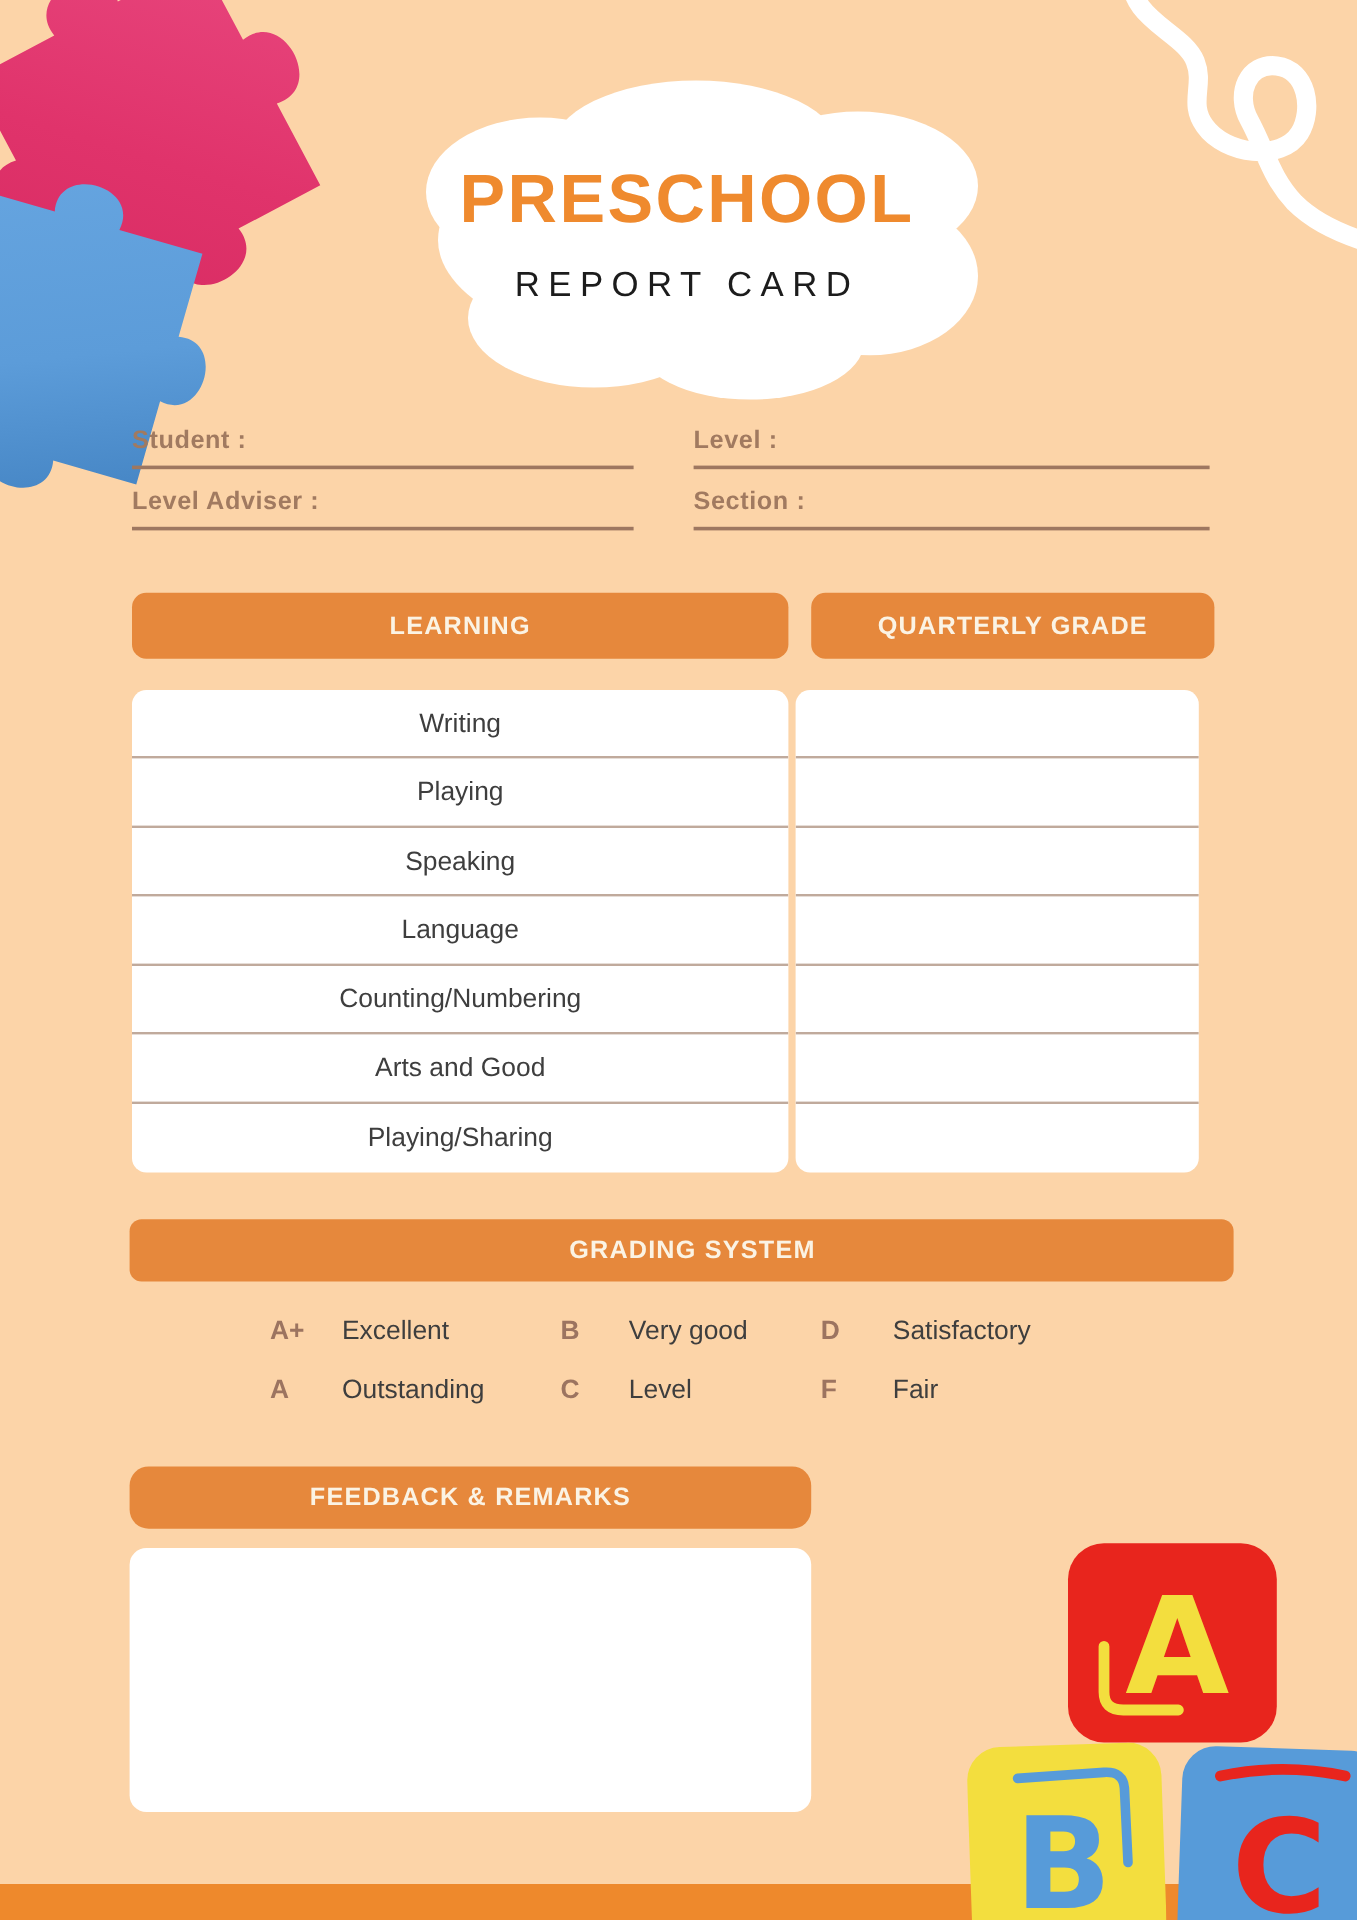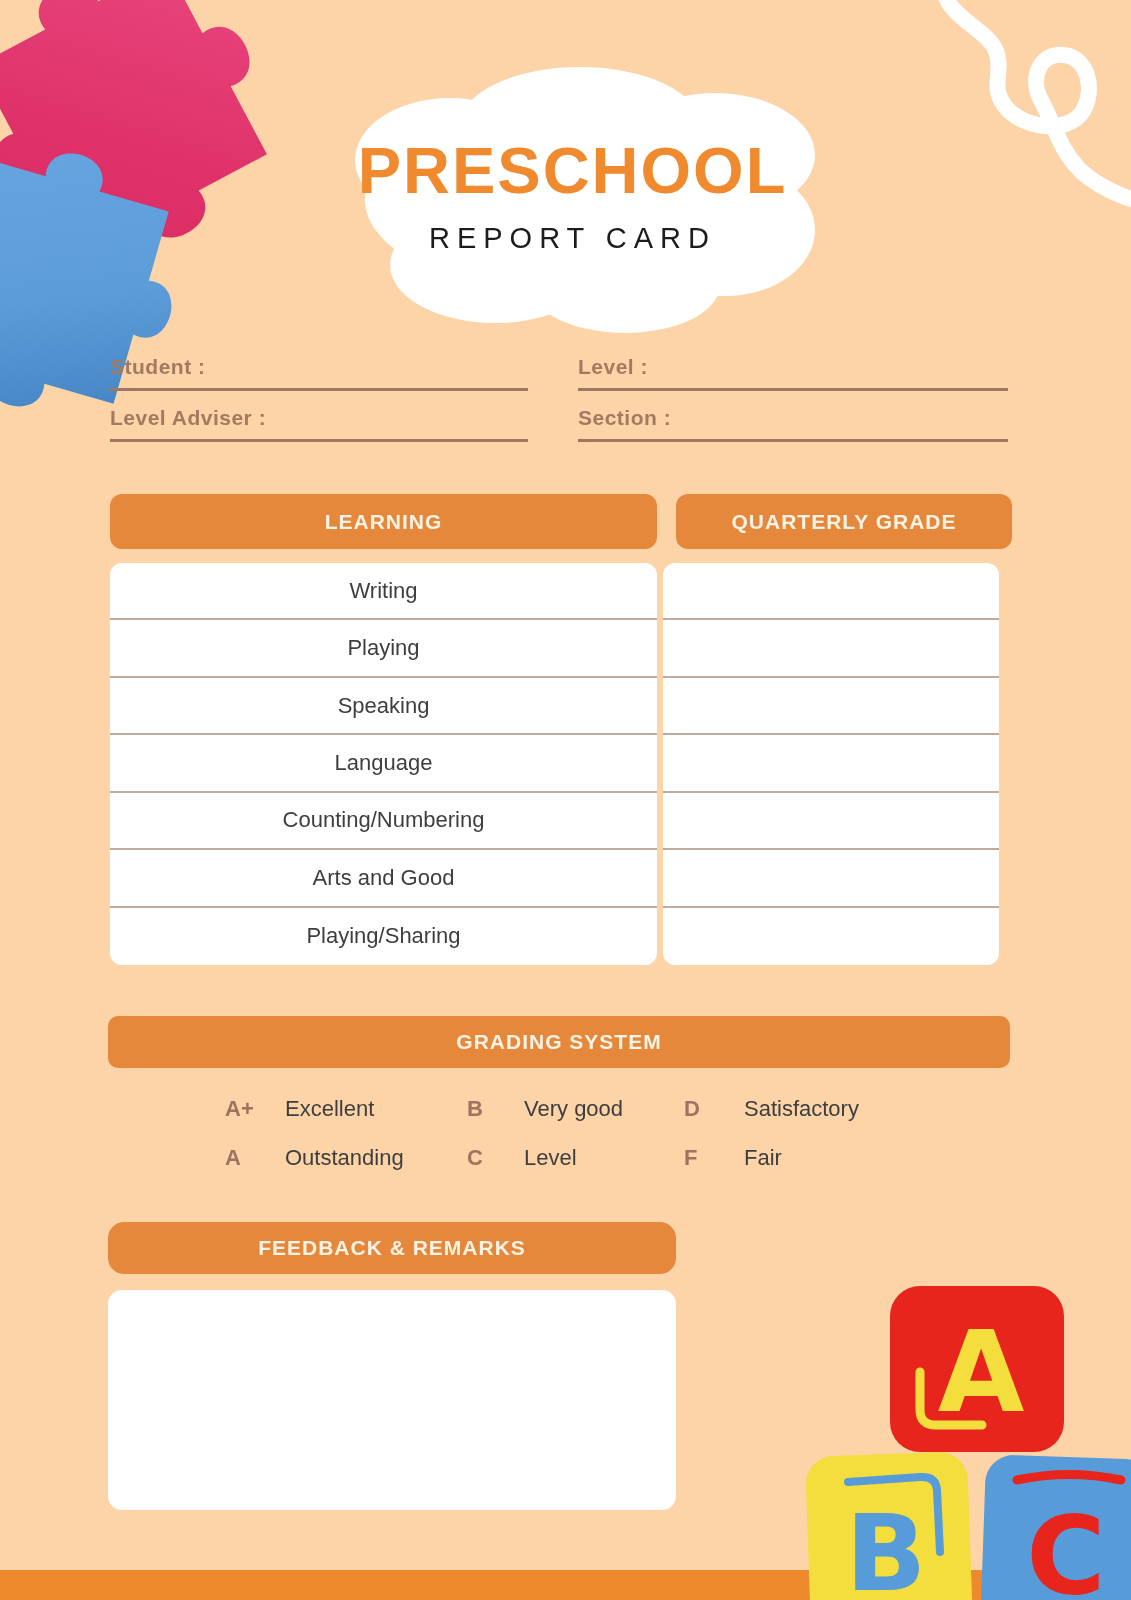--- a/index.html
+++ b/index.html
@@ -8,47 +8,47 @@
 
   
   .puzzle-pink{position:absolute;left:-28px;top:-40px;width:300px;height:300px;transform:rotate(-28deg);}
   .puzzle-blue{position:absolute;left:-95px;top:140px;width:280px;height:280px;transform:rotate(16deg);}
   .squiggle{position:absolute;left:888px;top:-12px;width:245px;height:235px;}
 
   
   .cloud-wrap{position:absolute;left:325px;top:50px;width:495px;height:290px;}
   .cloud-svg{position:absolute;left:0;top:0;}
   .title-main{position:absolute;left:0;top:83px;width:100%;text-align:center;
-    font-weight:800;font-size:65px;letter-spacing:2px;color:#EF8A2E;}
+    font-weight:800;font-size:57px;letter-spacing:2px;color:#EF8A2E;}
   .title-sub{position:absolute;left:0;top:172px;width:100%;text-align:center;
     font-weight:normal;font-size:29px;letter-spacing:7px;color:#1C1C1C;}
 
   
   .form{position:absolute;left:110px;top:355px;width:898px;display:grid;
     grid-template-columns:418px 430px;column-gap:50px;row-gap:15px;}
   .field-label{font-size:21px;font-weight:bold;color:#A17A60;letter-spacing:0.5px;}
   .field-line{margin-top:9px;height:0;border-bottom:3px solid #9E7760;}
   .field-value{min-height:1px;font-size:20px;color:#3E3E3E;}
 
   
   .tables{position:absolute;left:110px;top:494px;width:900px;}
   .tables-headers{display:grid;grid-template-columns:547px 336px;column-gap:19px;}
   .bar-header{height:55px;background:#E6883C;border-radius:12px;display:flex;
     align-items:center;justify-content:center;font-size:21px;font-weight:bold;
     color:#FBF3E4;letter-spacing:1px;}
-  .tables-body{display:grid;grid-template-columns:547px 336px;column-gap:6px;margin-top:14px;}
+  .tables-body{display:grid;grid-template-columns:547px 336px;column-gap:6px;margin-top:26px;}
   .list-box{background:#FFFFFF;border-radius:12px;height:402px;overflow:hidden;}
   .list-row{height:57.43px;box-sizing:border-box;display:flex;align-items:center;
     justify-content:center;font-size:22px;color:#3E3E3E;border-bottom:2px solid #C0AA9C;}
   .list-row:last-child{border-bottom:none;}
 
   
   .grading-header{position:absolute;left:108px;top:1016px;width:902px;height:52px;
     background:#E6883C;border-radius:10px;display:flex;align-items:center;justify-content:center;
-    font-size:21px;font-weight:bold;color:#FBF3E4;letter-spacing:1px;}
+    font-size:21px;font-weight:bold;color:#FBF3E4;letter-spacing:1px;padding-left:18px;}
   .grading-legend{position:absolute;left:110px;top:1096px;width:900px;display:grid;
     grid-template-columns:60px 182px 57px 160px 60px 220px;row-gap:23px;padding-left:115px;box-sizing:border-box;}
   .grade-letter{font-size:22px;font-weight:bold;color:#9C7460;}
   .grade-meaning{font-size:22px;color:#3E3E3E;}
 
   
   .feedback-header{position:absolute;left:108px;top:1222px;width:568px;height:52px;
     background:#E6883C;border-radius:16px;display:flex;align-items:center;justify-content:center;
     font-size:21px;font-weight:bold;color:#FBF3E4;letter-spacing:1px;}
   .feedback-box{position:absolute;left:108px;top:1290px;width:568px;height:220px;

